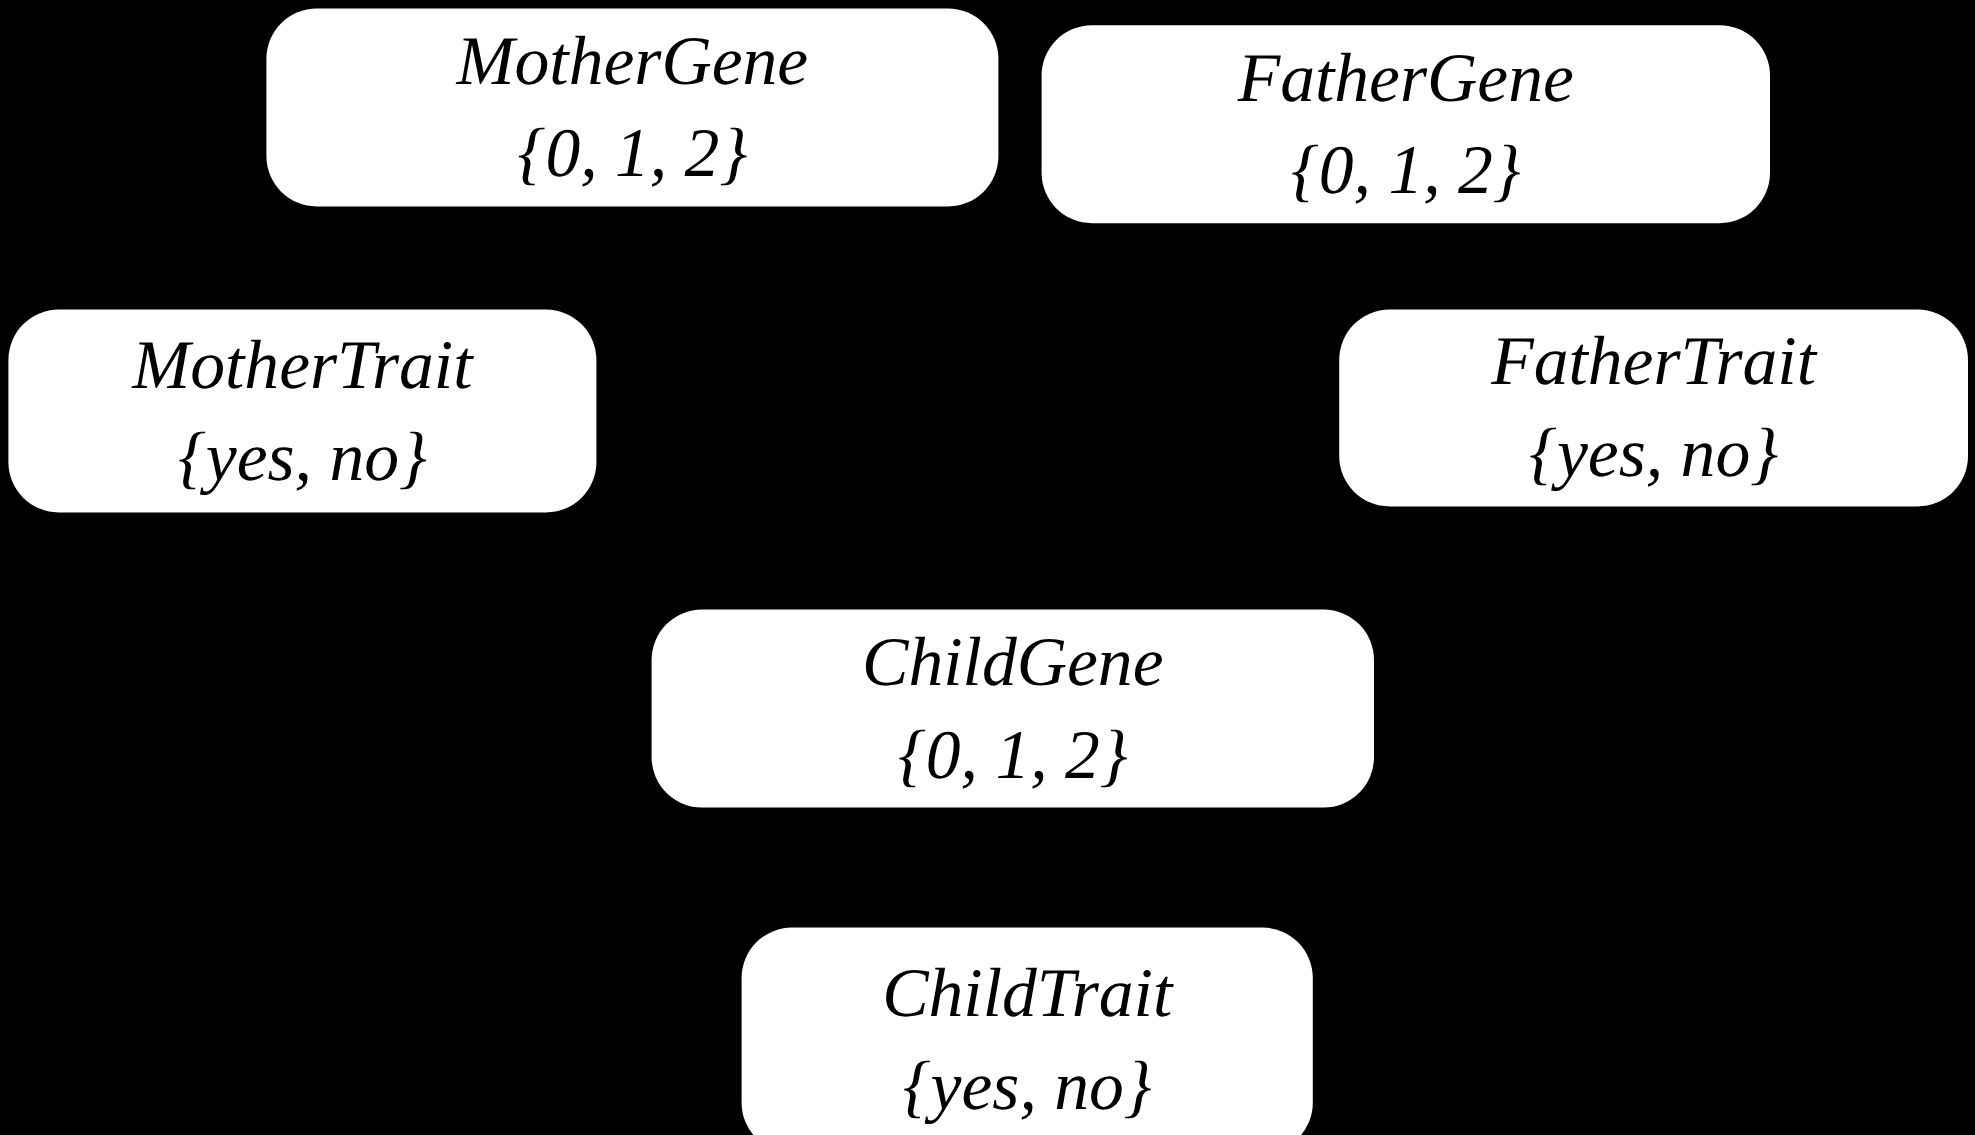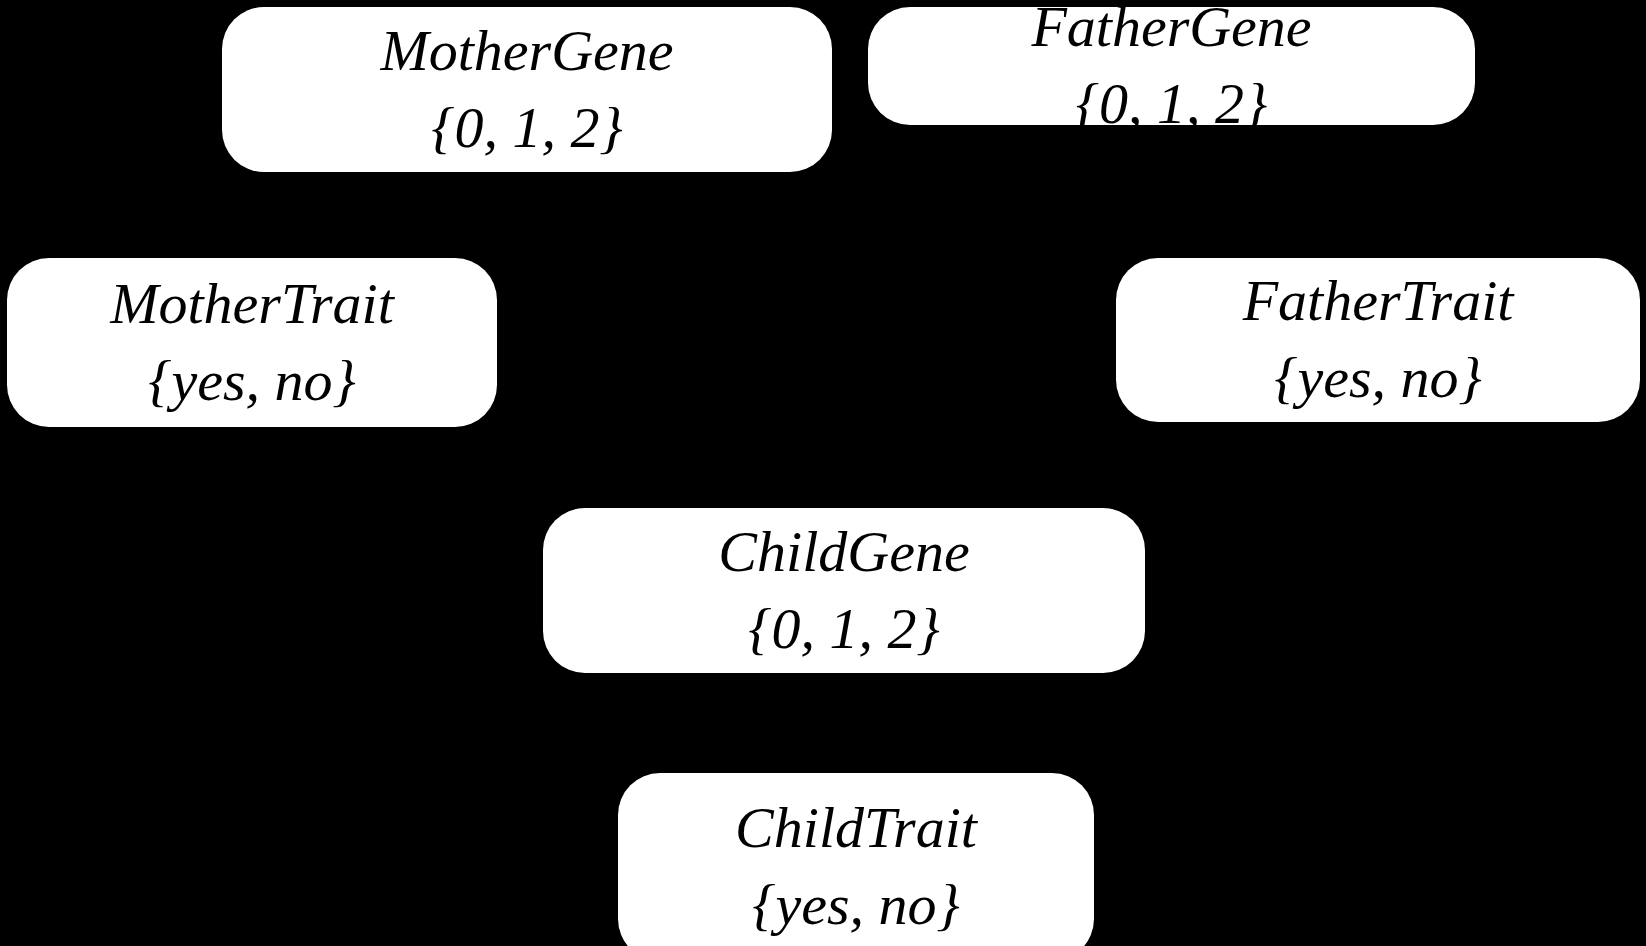--- a/index.html
+++ b/index.html
@@ -27,21 +27,21 @@
     font-family: "Liberation Serif", "DejaVu Serif", serif;
     font-style: italic;
   }
   .node-title, .node-domain {
     font-size: 58px;
     line-height: 1.32;
     white-space: nowrap;
   }
   
   #node-mother-gene  { left: 222px;  top: 7px;   width: 610px; height: 165px; }
-  #node-father-gene  { left: 868px;  top: 7px;   width: 607px; height: 118px; }
+  #node-father-gene  { left: 868px;  top: 21px;   width: 607px; height: 165px; }
   #node-mother-trait { left: 7px;    top: 258px; width: 490px; height: 169px; }
   #node-father-trait { left: 1116px; top: 258px; width: 524px; height: 164px; }
   #node-child-gene   { left: 543px;  top: 508px; width: 602px; height: 165px; justify-content: center; }
   #node-child-trait  { left: 618px;  top: 773px; width: 476px; height: 188px; }
 </style>
 </head>
 <body>
 
 <div class="canvas">
 

